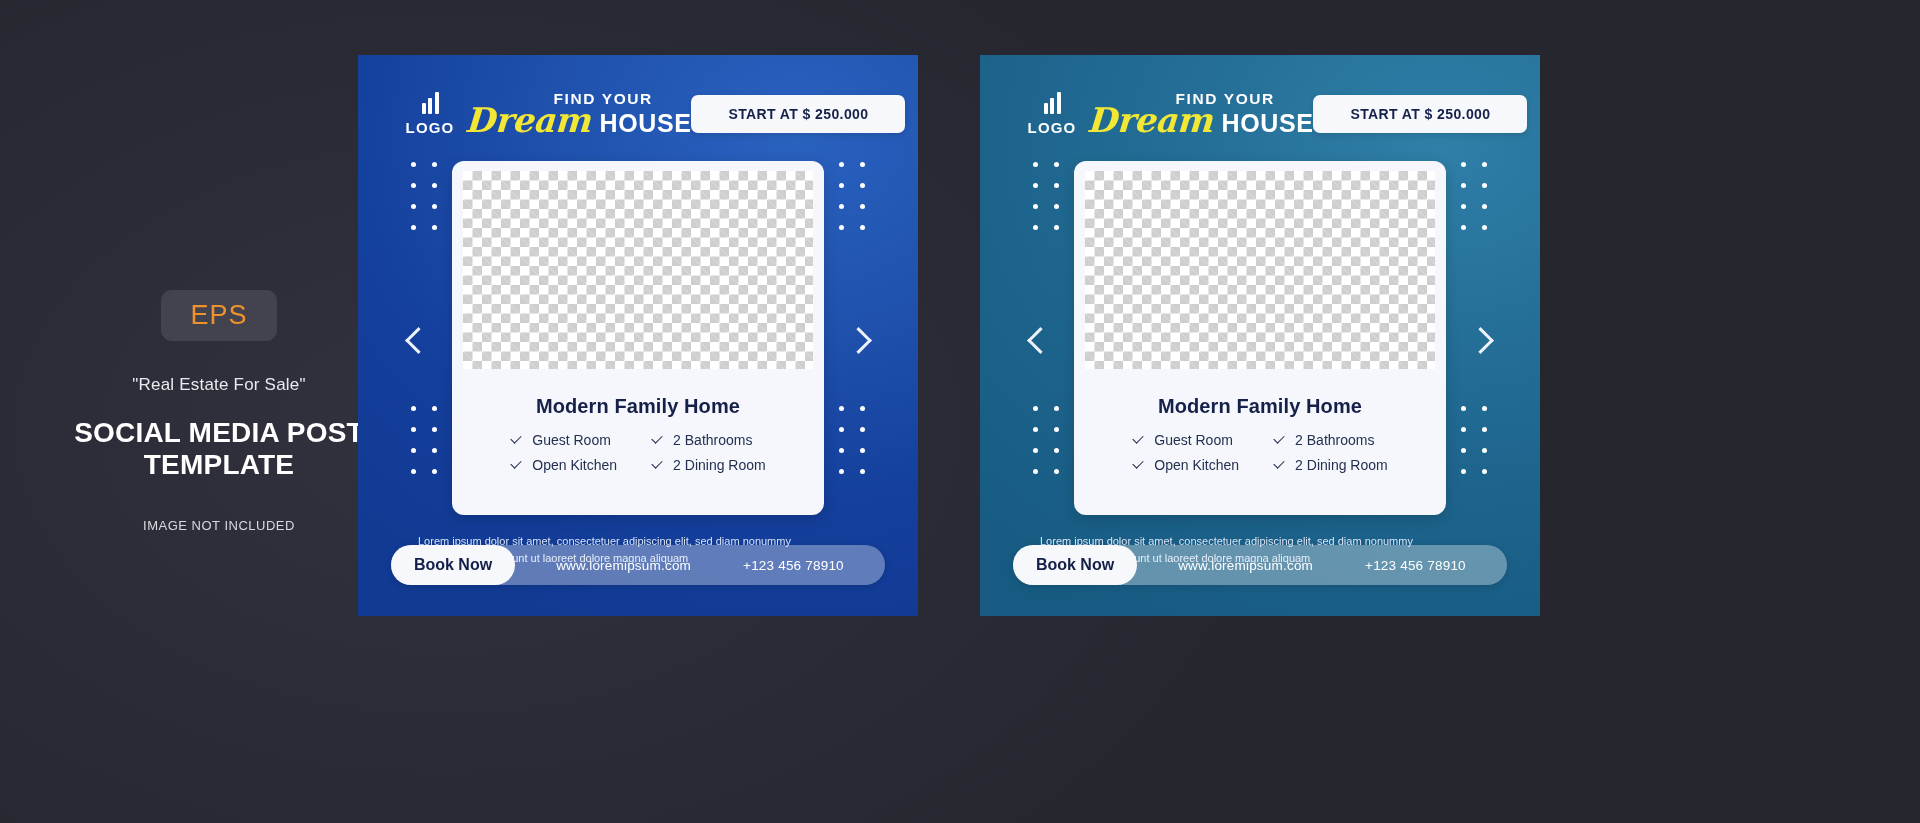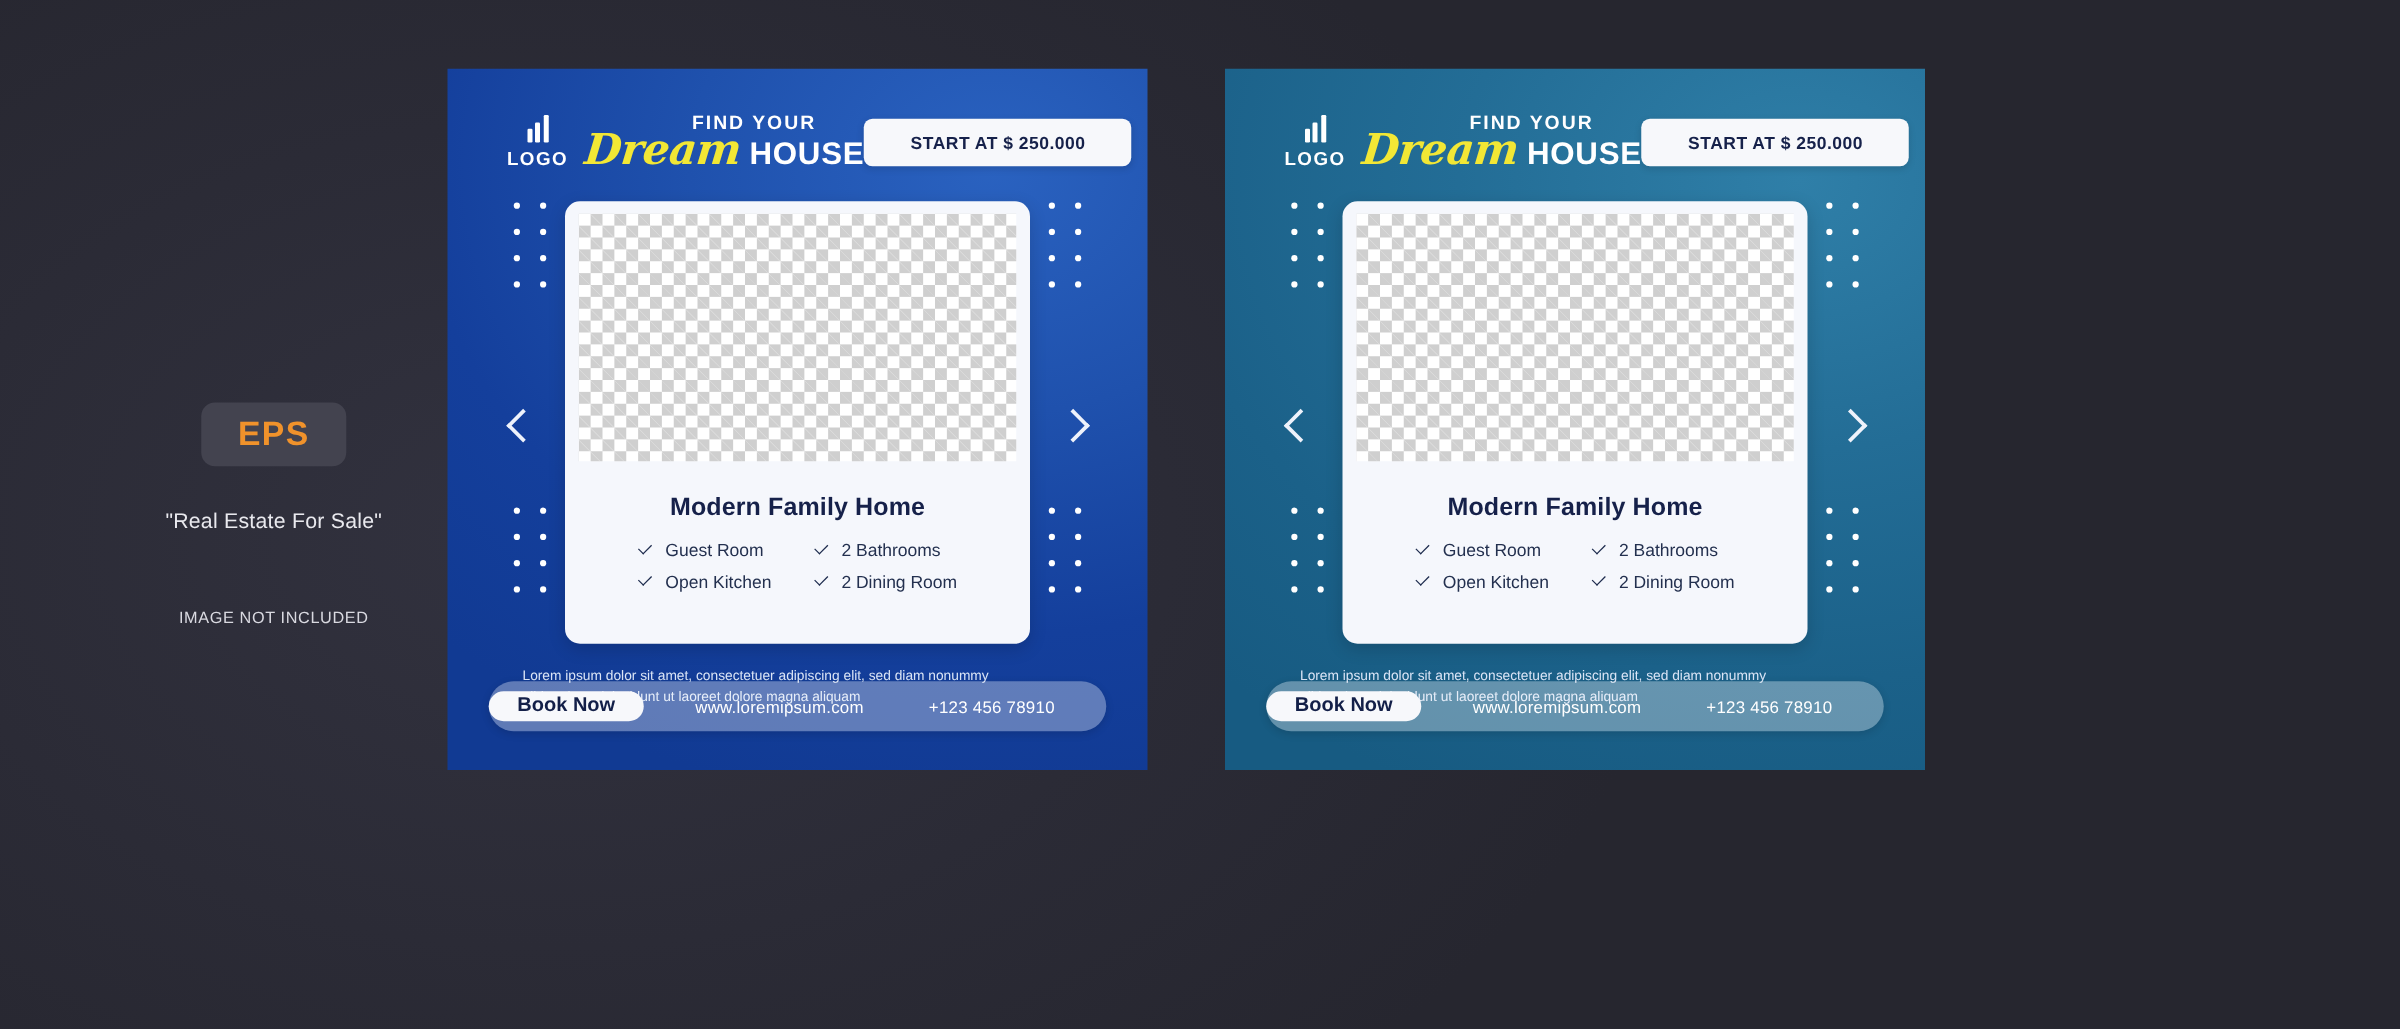--- a/index.html
+++ b/index.html
@@ -45,21 +45,21 @@
   .eps-badge {
     width: 116px;
     height: 51px;
     border-radius: 11px;
     background: #43434f;
     display: flex;
     align-items: center;
     justify-content: center;
     color: #f0922b;
     font-size: 27px;
-    font-weight: bold;
+    font-weight: normal;
     letter-spacing: 1px;
     margin-bottom: 34px;
   }
 
   .quote-line {
     color: #e9e9ee;
     font-size: 17px;
     font-weight: normal;
     letter-spacing: .2px;
     margin-bottom: 22px;
@@ -333,21 +333,21 @@
     bottom: 31px;
     height: 40px;
     border-radius: 20px;
     background: rgba(255,255,255,.33);
     display: flex;
     align-items: center;
     box-shadow: 0 2px 7px rgba(0,0,0,.14);
   }
 
   .book-btn {
-    height: 24px;
+    height: 40px;
     min-width: 124px;
     padding: 0 20px;
     border-radius: 20px;
     background: #f7f8fb;
     color: #131f48;
     font-size: 16px;
     font-weight: bold;
     display: flex;
     align-items: center;
     justify-content: center;
@@ -372,20 +372,24 @@
 
 <div class="backdrop"></div>
 
 <div class="stage">
 
   <div class="info-panel">
     <div class="eps-badge">
       <span>EPS</span>
     </div>
     <div class="quote-line">"Real Estate For Sale"</div>
+    <div class="big-title">
+      <div>SOCIAL MEDIA POST</div>
+      <div>TEMPLATE</div>
+    </div>
     <div class="sub-note">IMAGE NOT INCLUDED</div>
   </div>
 
   <div class="card card--blue">
 
     <div class="card-header">
       <div class="logo-block">
         <span class="logo-bars">
           <i></i>
             <i></i>

